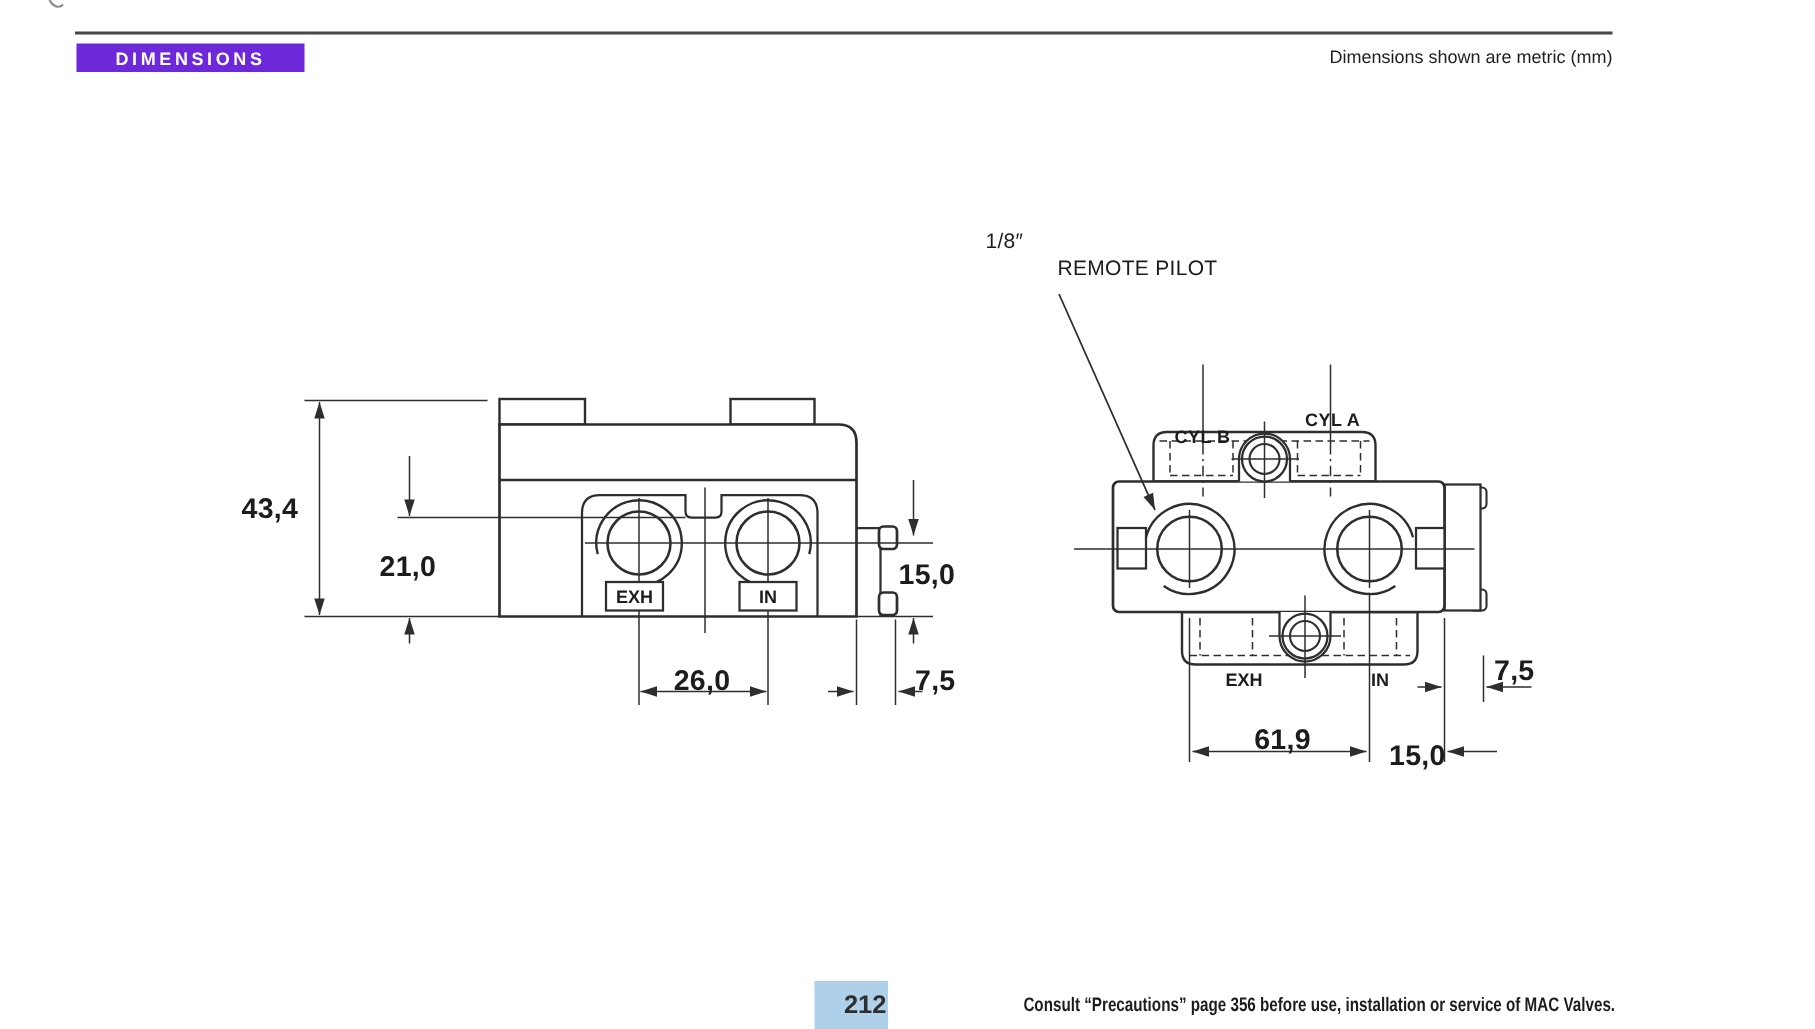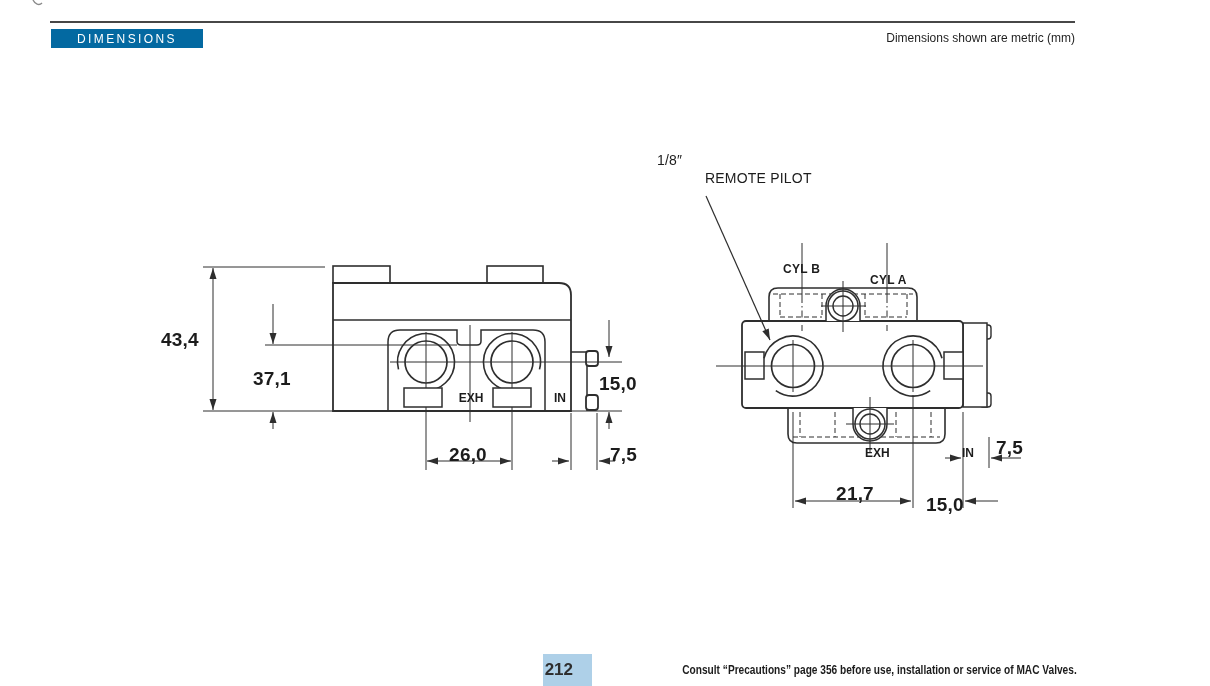--- a/index.html
+++ b/index.html
@@ -1,30 +1,30 @@
 <!DOCTYPE html>
 <html><head>
 <meta charset="utf-8">
 <style>
   html,body{margin:0;padding:0;background:#ffffff;}
   body{width:1210px;height:686px;position:relative;overflow:hidden;
        font-family:"Liberation Sans","DejaVu Sans",sans-serif;color:#1c1c1c;}
   .abs{position:absolute;}
   .rule{background:#474747;}
-  .secbox{background:#0369a1;color:#ffffff;display:flex;align-items:center;justify-content:center;
-          font-size:12px;font-weight:400;letter-spacing:2.4px;}
+  .secbox{background:#6d28d9;color:#ffffff;display:flex;align-items:center;justify-content:center;
+          font-size:12px;font-weight:700;letter-spacing:2.4px;}
   .note{font-size:12px;color:#1f1f1f;white-space:nowrap;}
   .dim{font-size:19px;font-weight:600;letter-spacing:.2px;white-space:nowrap;}
   .dim.ctr{text-align:center;}
-  .port{font-size:12px;font-weight:600;white-space:nowrap;padding-left:48px;}
+  .port{font-size:12px;font-weight:600;white-space:nowrap;}
   .portbox{display:flex;align-items:center;justify-content:center;}
   .cyl{font-size:12px;font-weight:700;letter-spacing:.3px;white-space:nowrap;}
   .pilot{font-size:14px;font-weight:400;letter-spacing:.2px;white-space:nowrap;line-height:17px;}
   .pagebox{background:#aed0e8;display:flex;align-items:center;justify-content:flex-end;
-           padding-right:19px;box-sizing:border-box;font-size:17px;font-weight:600;color:#2e2e2e;}
+           padding-right:1px;box-sizing:border-box;font-size:17px;font-weight:600;color:#2e2e2e;}
   .foot{font-size:13px;font-weight:700;white-space:nowrap;transform-origin:100% 50%;transform:scaleX(0.78);}
   svg{position:absolute;left:0;top:0;}
 </style>
 </head>
 <body>
 
 <svg width="1210" height="686" viewBox="0 0 1210 686">
   <defs>
     <marker id="ah" viewBox="0 0 12 8" markerWidth="12" markerHeight="8" refX="11.5" refY="4" orient="auto-start-reverse" markerUnits="userSpaceOnUse">
       <path d="M0.5,0.5 L11.5,4 L0.5,7.5 Z" fill="#2e2e2e"></path>
@@ -152,33 +152,33 @@
   </g>
 </svg>
 
 <div class="abs rule" style="left:50px;top:21px;width:1025px;height:2px;"></div>
 <div class="abs secbox" style="left:51px;top:29px;width:152px;height:19px;">
   <span>DIMENSIONS</span>
 </div>
 <div class="abs note" style="right:135px;top:31px;">Dimensions shown are metric (mm)</div>
 
 <div class="abs dim" style="left:161px;top:329px;">43,4</div>
-<div class="abs dim" style="left:253px;top:368px;">37,1</div>
+<div class="abs dim" style="left:253px;top:368px;">21,0</div>
 <div class="abs dim" style="left:599px;top:373px;">15,0</div>
 <div class="abs dim ctr" style="left:438px;top:444px;width:60px;">26,0</div>
 <div class="abs dim" style="left:610px;top:444px;">7,5</div>
 <div class="abs port portbox" style="left:404px;top:388px;width:38px;height:19px;">EXH</div>
 <div class="abs port portbox" style="left:493px;top:388px;width:38px;height:19px;">IN</div>
 
 <div class="abs pilot" style="left:657px;top:152px;">1/8″</div>
 <div class="abs pilot" style="left:657px;top:170px;padding-left:48px;">REMOTE PILOT</div>
-<div class="abs cyl" style="left:783px;top:262px;">CYL B</div>
+<div class="abs cyl" style="left:783px;top:284px;">CYL B</div>
 <div class="abs cyl" style="left:870px;top:273px;">CYL A</div>
 <div class="abs port" style="left:817px;top:446px;">EXH</div>
 <div class="abs port" style="left:914px;top:446px;">IN</div>
-<div class="abs dim ctr" style="left:825px;top:483px;width:60px;">21,7</div>
+<div class="abs dim ctr" style="left:825px;top:483px;width:60px;">61,9</div>
 <div class="abs dim" style="left:926px;top:494px;">15,0</div>
 <div class="abs dim" style="left:996px;top:437px;">7,5</div>
 
 <div class="abs pagebox" style="left:543px;top:654px;width:49px;height:32px;">
   <span>212</span>
 </div>
 <div class="abs foot" style="right:133px;top:662px;">Consult “Precautions” page 356 before use, installation or service of MAC Valves.</div>
 
 </body></html>

